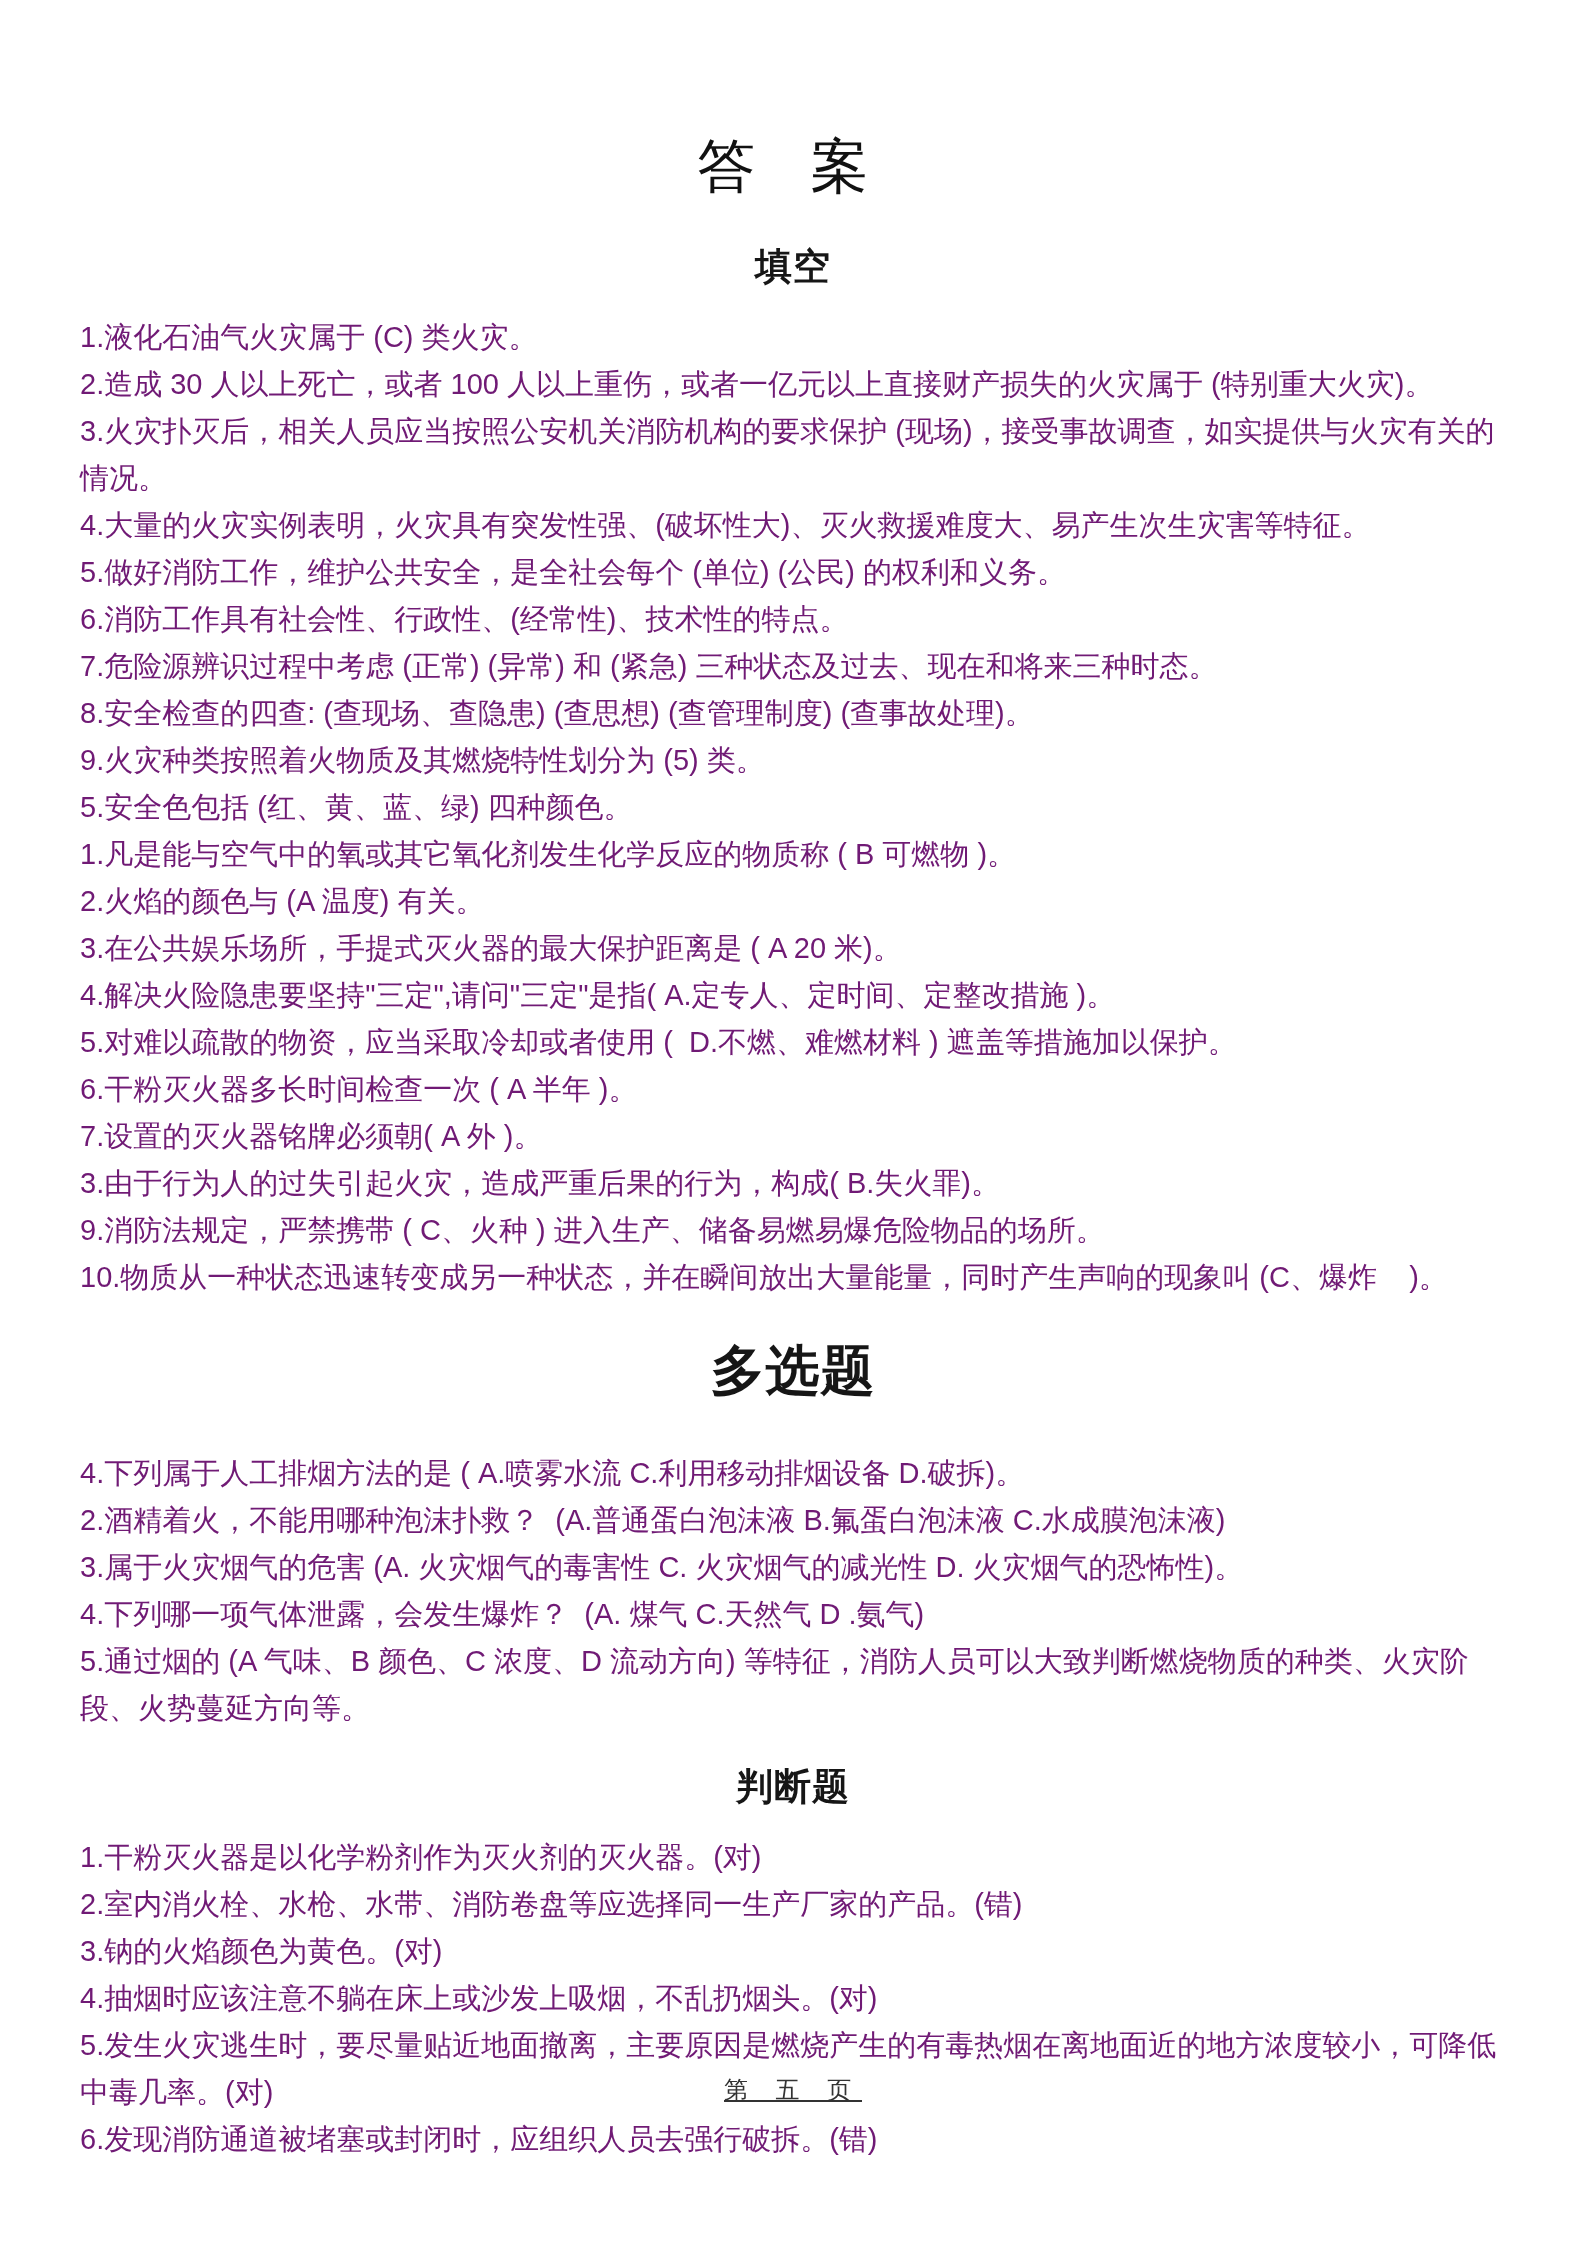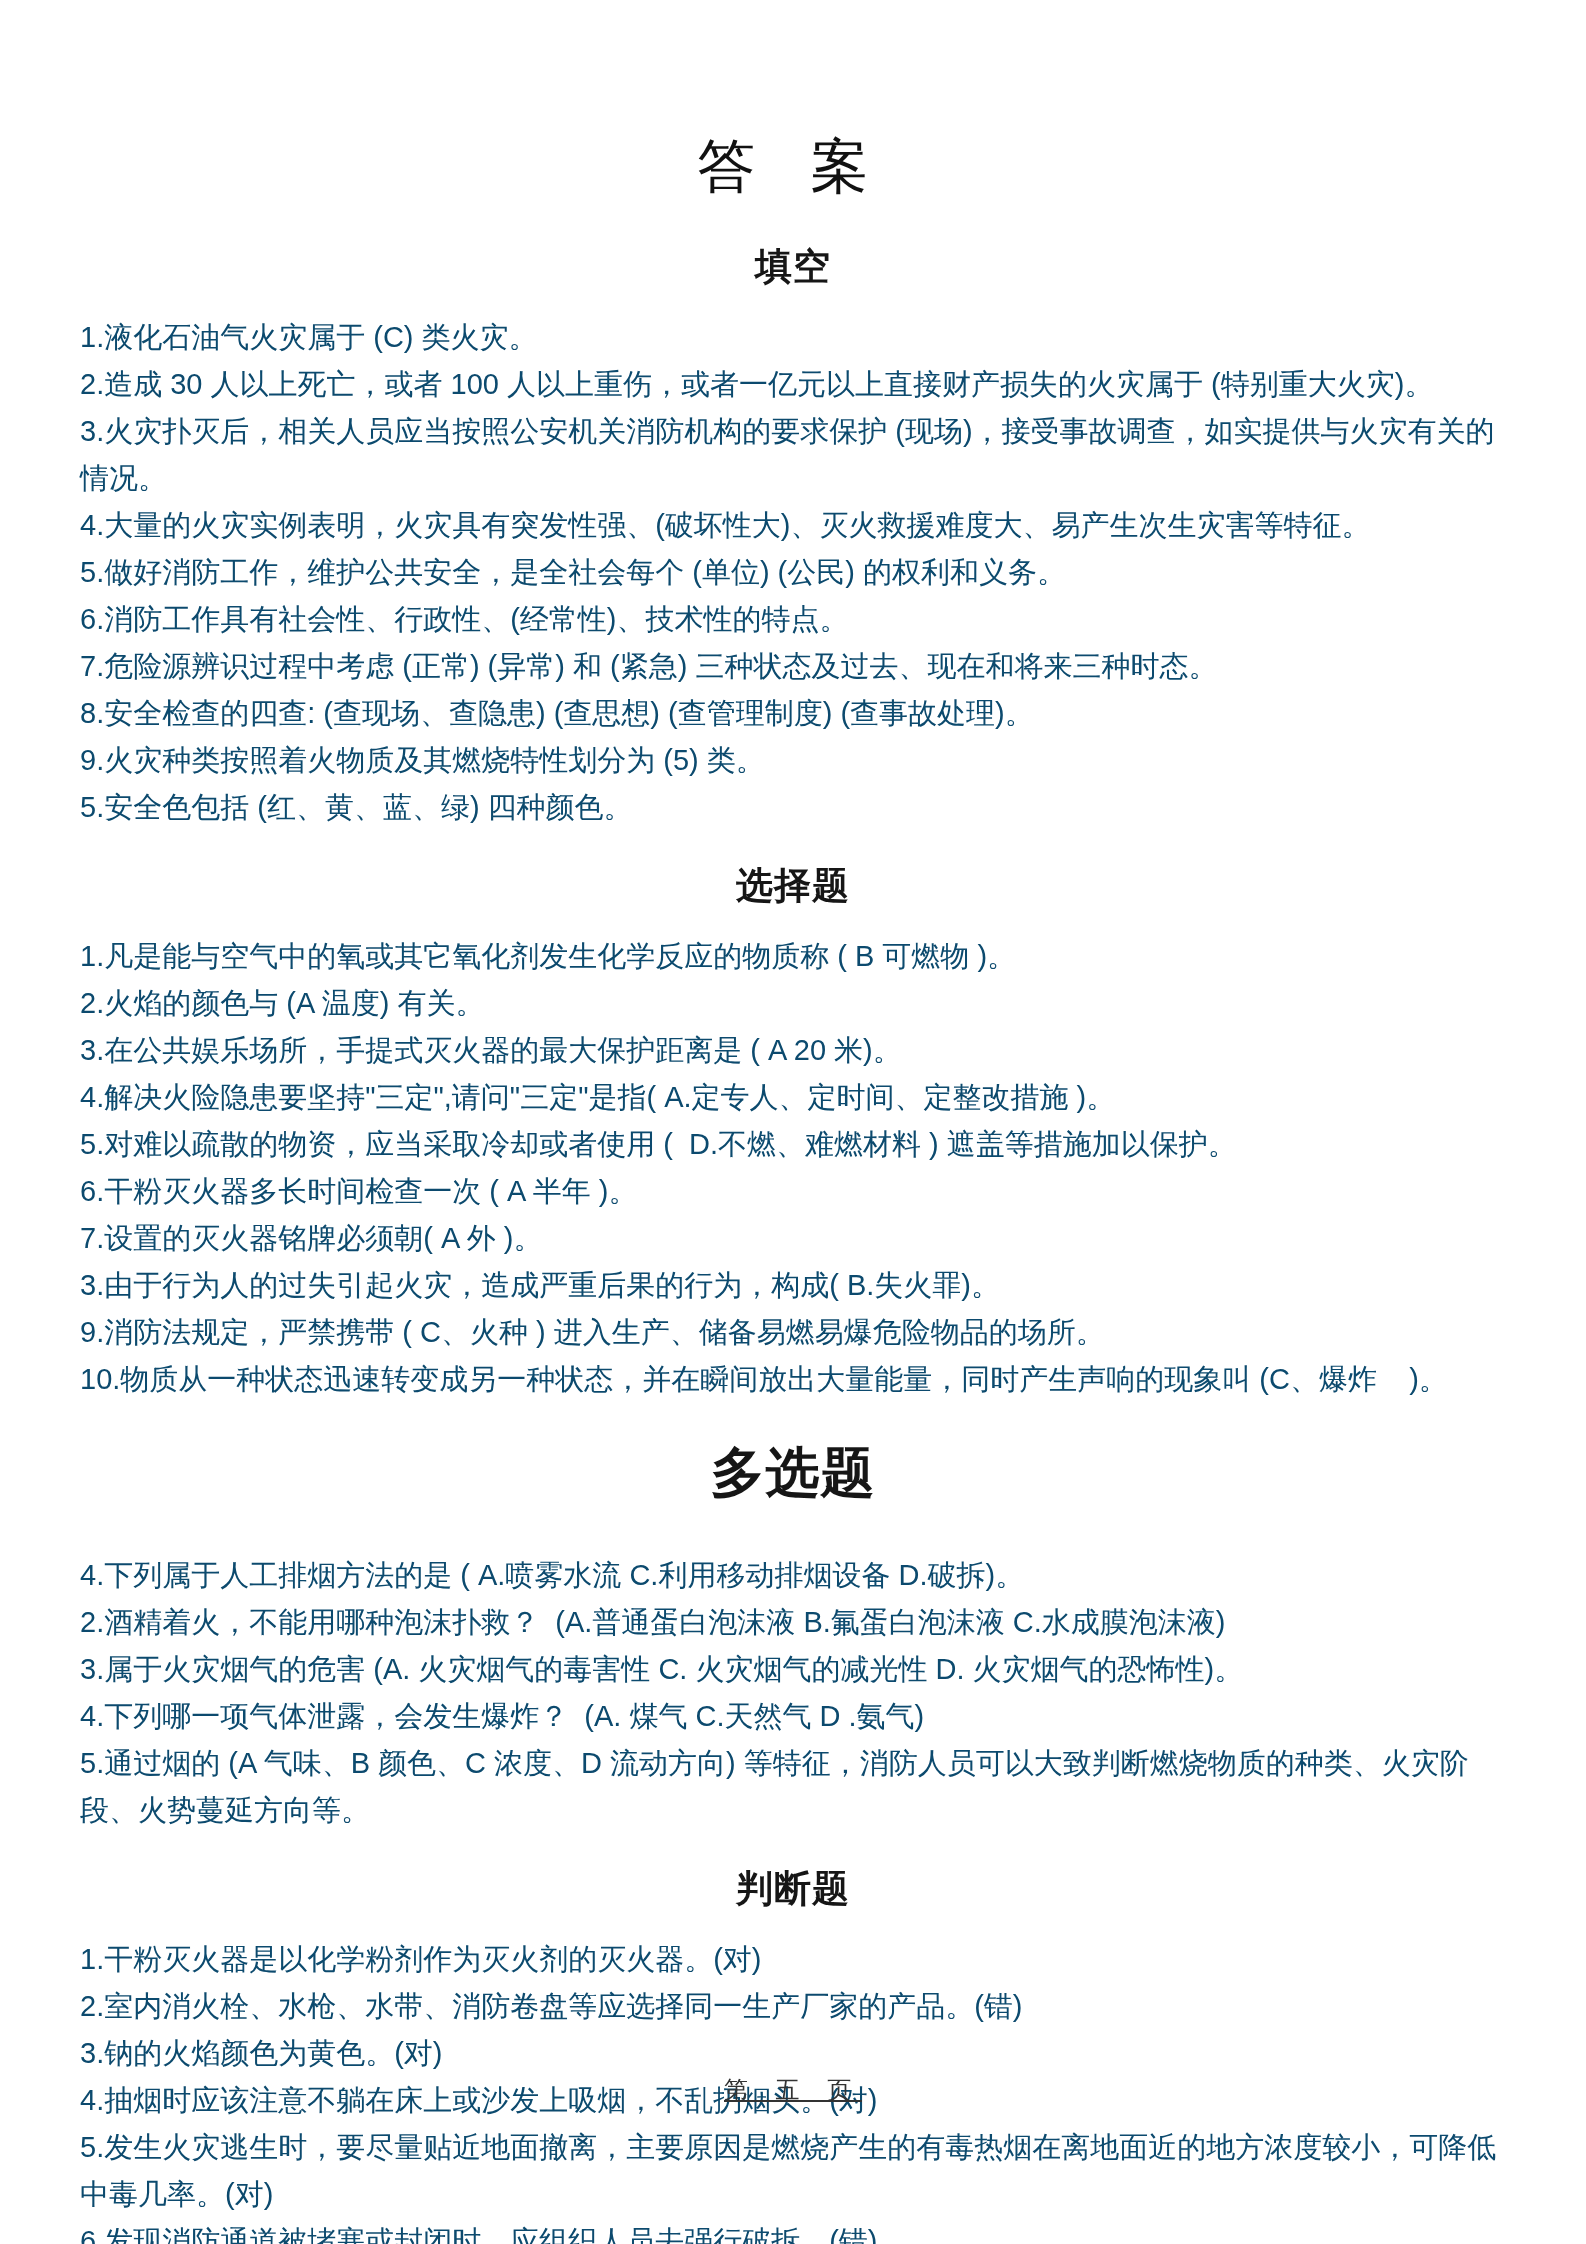--- a/index.html
+++ b/index.html
@@ -39,21 +39,21 @@
   }
   .sec-h.large {
     font-size: 54px;
     margin: 34px 0 42px 0;
   }
   .item {
     margin: 0;
     font-size: 29px;
     line-height: 47px;
     white-space: pre-wrap;
-    color: #0c4a6e;
+    color: #701a75;
   }
   .footer {
     position: absolute;
     left: 0;
     bottom: 138px;
     width: 100%;
     text-align: center;
     font-family: "Liberation Serif", serif;
     font-size: 24px;
     letter-spacing: 0.45em;
@@ -76,21 +76,20 @@
     <p class="item">4.大量的火灾实例表明，火灾具有突发性强、(破坏性大)、灭火救援难度大、易产生次生灾害等特征。</p>
     <p class="item">5.做好消防工作，维护公共安全，是全社会每个 (单位) (公民) 的权利和义务。</p>
     <p class="item">6.消防工作具有社会性、行政性、(经常性)、技术性的特点。</p>
     <p class="item">7.危险源辨识过程中考虑 (正常) (异常) 和 (紧急) 三种状态及过去、现在和将来三种时态。</p>
     <p class="item">8.安全检查的四查: (查现场、查隐患) (查思想) (查管理制度) (查事故处理)。</p>
     <p class="item">9.火灾种类按照着火物质及其燃烧特性划分为 (5) 类。</p>
     <p class="item">5.安全色包括 (红、黄、蓝、绿) 四种颜色。</p>
   </section>
 
   <section>
-    <h2 class="sec-h">选择题</h2>
     <p class="item">1.凡是能与空气中的氧或其它氧化剂发生化学反应的物质称 ( B 可燃物 )。</p>
     <p class="item">2.火焰的颜色与 (A 温度) 有关。</p>
     <p class="item">3.在公共娱乐场所，手提式灭火器的最大保护距离是 ( A 20 米)。</p>
     <p class="item">4.解决火险隐患要坚持"三定",请问"三定"是指( A.定专人、定时间、定整改措施 )。</p>
     <p class="item">5.对难以疏散的物资，应当采取冷却或者使用 (  D.不燃、难燃材料 ) 遮盖等措施加以保护。</p>
     <p class="item">6.干粉灭火器多长时间检查一次 ( A 半年 )。</p>
     <p class="item">7.设置的灭火器铭牌必须朝( A 外 )。</p>
     <p class="item">3.由于行为人的过失引起火灾，造成严重后果的行为，构成( B.失火罪)。</p>
     <p class="item">9.消防法规定，严禁携带 ( C、火种 ) 进入生产、储备易燃易爆危险物品的场所。</p>
     <p class="item">10.物质从一种状态迅速转变成另一种状态，并在瞬间放出大量能量，同时产生声响的现象叫 (C、爆炸    )。</p>

